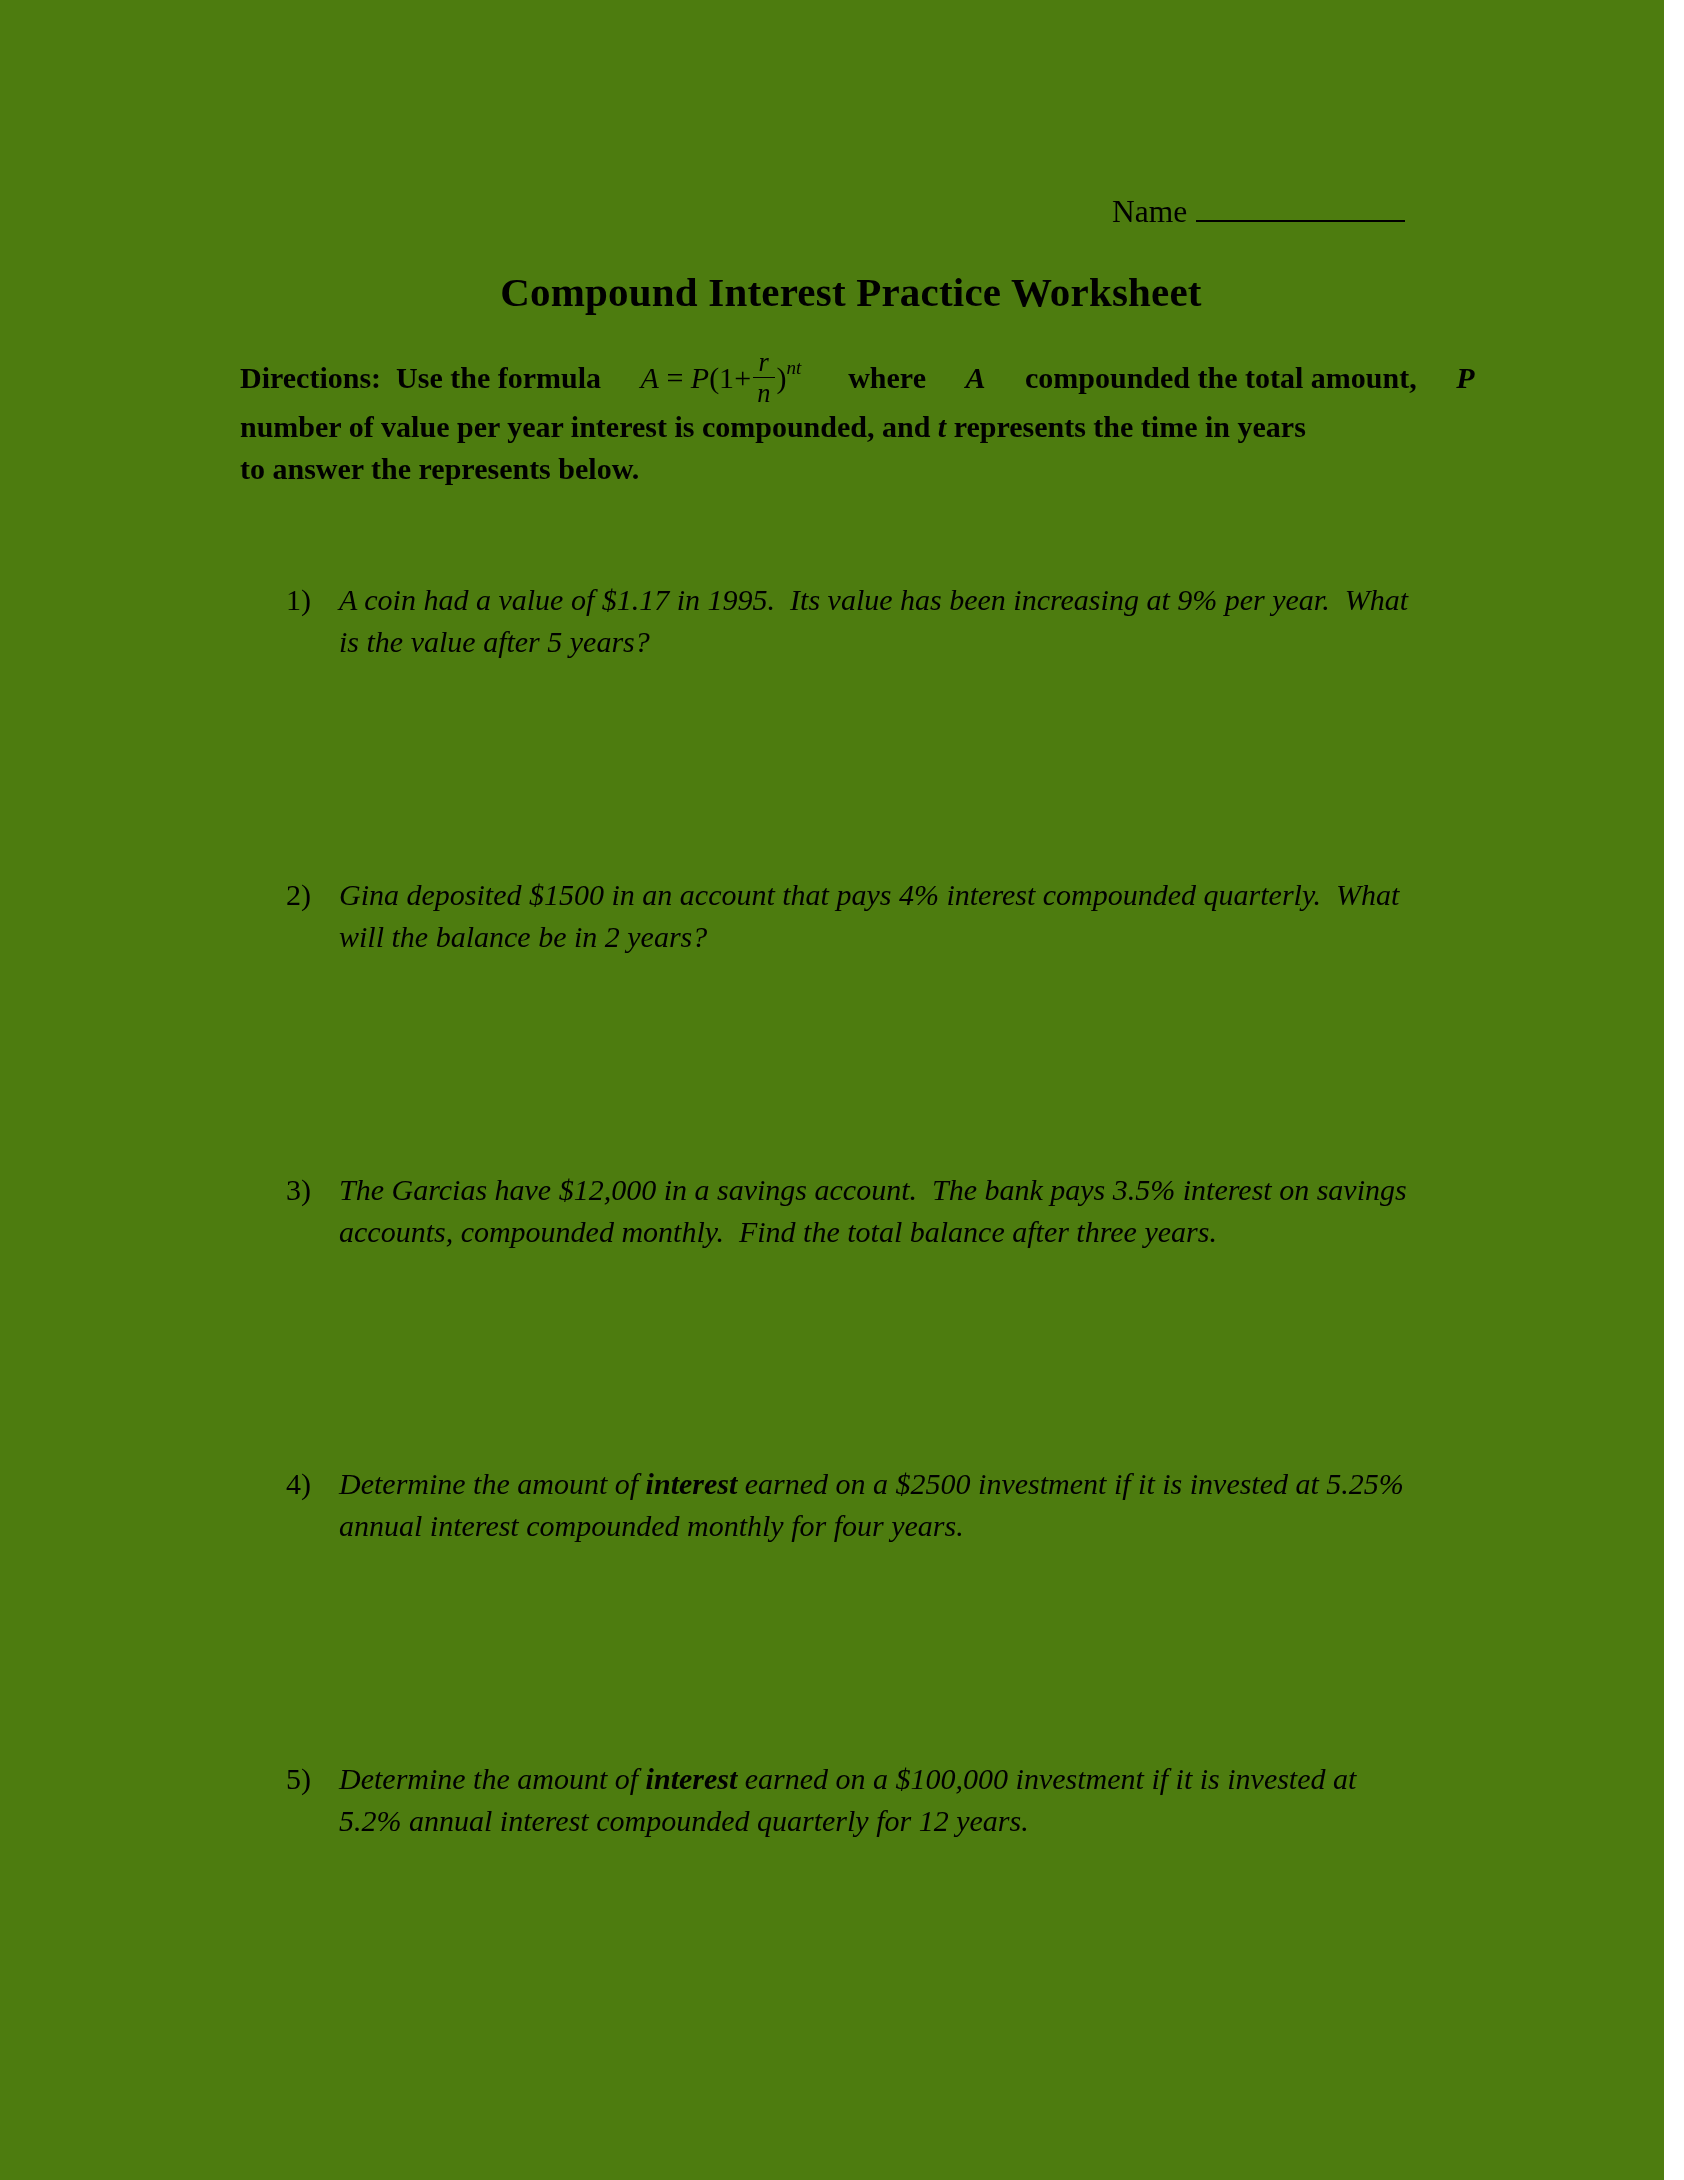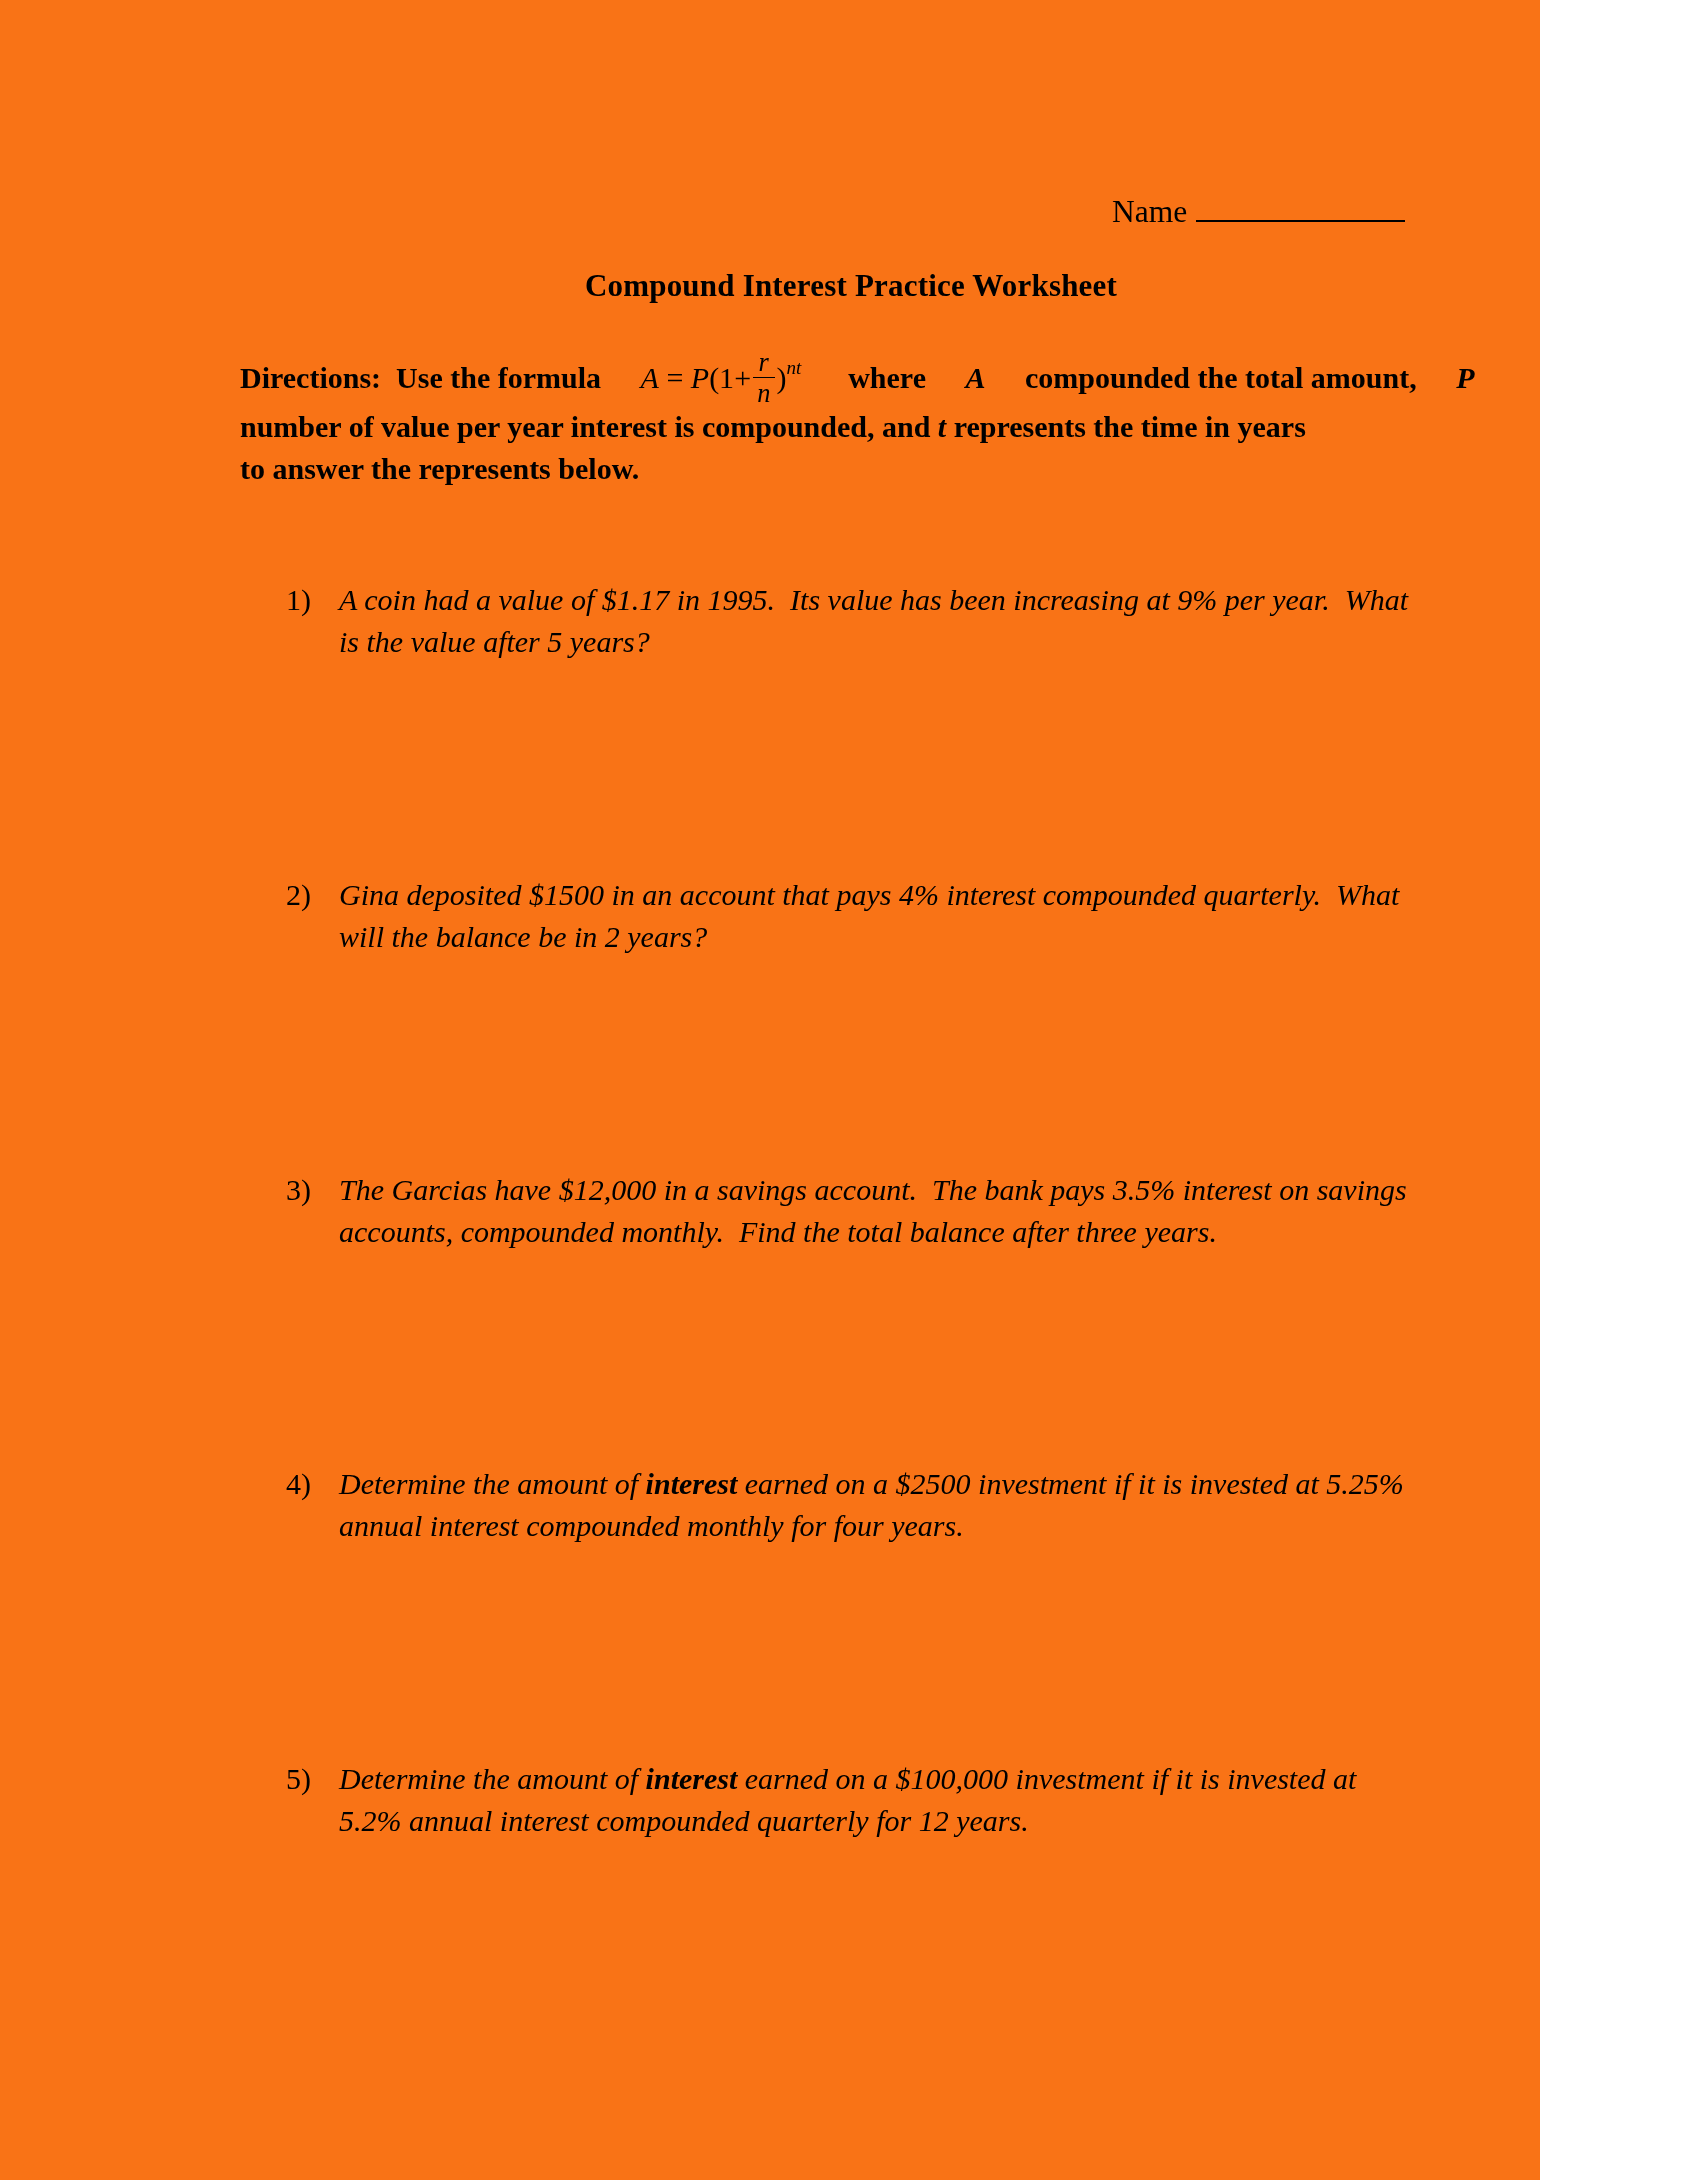--- a/index.html
+++ b/index.html
@@ -2,23 +2,23 @@
 <html style="font-size:13.6px"><head>
 <meta charset="utf-8">
 <style>
   html, body {
     margin: 0;
     padding: 0;
     background: #ffffff;
   }
   .page {
     position: relative;
-    width: 1540px;
+    width: 1664px;
     height: 2181px;
-    background: #f97316;
+    background: #4d7c0f;
     font-family: "Liberation Serif", "DejaVu Serif", serif;
     color: #000000;
     overflow: hidden;
   }
 
   
   .name-row {
     position: absolute;
     top: 194px;
     left: 1112px;
@@ -35,21 +35,21 @@
     height: 24px;
   }
 
   
   .title {
     position: absolute;
     top: 268px;
     left: 0;
     width: 1685px;
     text-align: center;
-    font-size: 31px;
+    font-size: 41px;
     font-weight: bold;
     letter-spacing: 0.2px;
   }
   .title-inner {
     display: inline-block;
     margin-left: 17px;
   }
 
   
   .directions {

